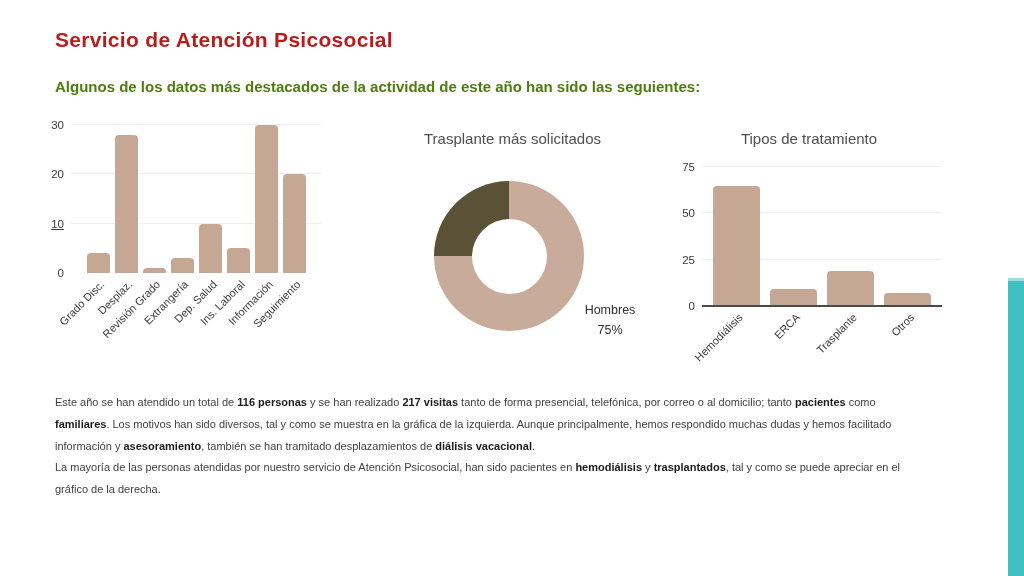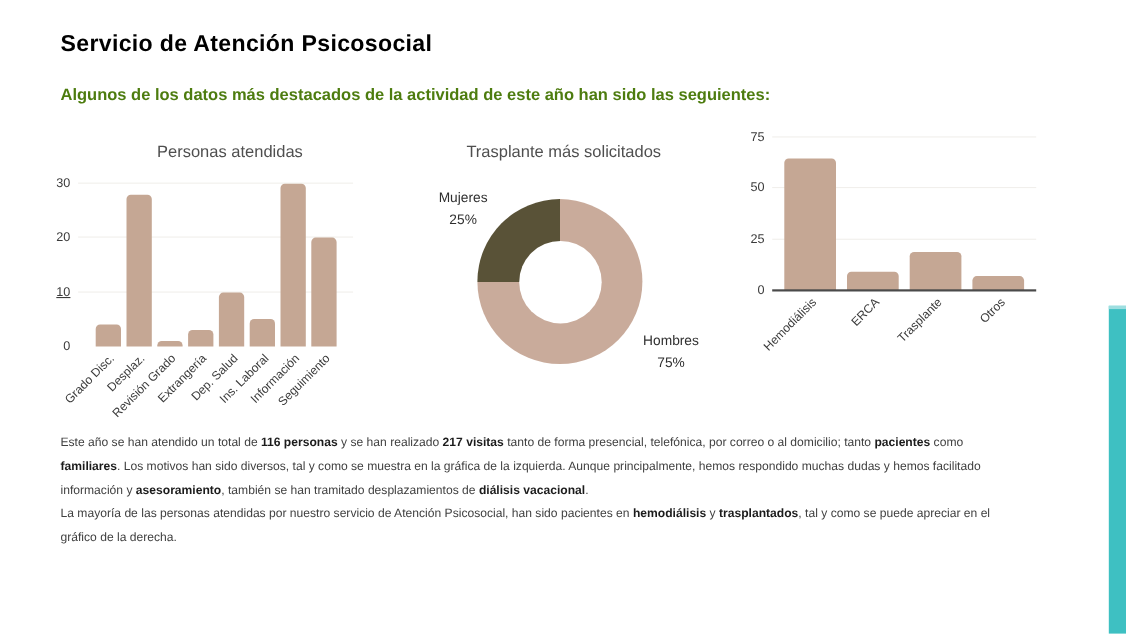--- a/index.html
+++ b/index.html
@@ -1,20 +1,20 @@
 <!DOCTYPE html>
 <html><head>
 <meta charset="utf-8">
 <style>
   * { margin:0; padding:0; box-sizing:border-box; }
   html,body { width:1024px; height:576px; }
   body { background:#ffffff; font-family:"Liberation Sans", sans-serif; position:relative; overflow:hidden; }
   .slide { position:absolute; inset:0; background:#ffffff; }
 
-  .title { position:absolute; left:55px; top:28px; font-size:21px; font-weight:700; color:#000000; letter-spacing:.3px; }
+  .title { position:absolute; left:55px; top:28px; font-size:21px; font-weight:700; color:#b91c1c; letter-spacing:.3px; }
   .subtitle { position:absolute; left:55px; top:78px; font-size:15px; font-weight:700; color:#4d7c0f; }
 
   .chart { position:absolute; top:125px; }
   .chart-title { font-size:15px; color:#4f4f4f; text-align:center; height:20px; margin-top:5px; margin-bottom:17px; }
 
   .plot-wrap { position:relative; display:flex; }
   .ylabels { position:relative; }
   .ytick { position:absolute; right:7px; font-size:11.5px; color:#3b3b3b; }
   .plot { position:relative; }
   .gridline { position:absolute; left:0; right:0; height:1px; background:#f1efec; }
@@ -40,21 +40,20 @@
 <body>
 
 <div class="slide">
 
   <div class="teal-bar"></div>
 
   <h1 class="title">Servicio de Atención Psicosocial</h1>
   <p class="subtitle">Algunos de los datos más destacados de la actividad de este año han sido las seguientes:</p>
 
   <div class="chart bar-chart" id="chart-0" style="left:45px; width:302px;">
-    <div class="chart-title" style="margin-left:26px;">Personas atendidas</div>
     <div class="plot-wrap">
         <div class="ylabels" style="width: 26px; height: 148px;">
           <span class="ytick" style="bottom: -6px;">0</span>
           <span class="ytick" style="bottom: 43.3333px; text-decoration: underline;">10</span>
           <span class="ytick" style="bottom: 92.6667px;">20</span>
           <span class="ytick" style="bottom: 142px;">30</span>
         </div>
         <div class="plot" style="width: 250px; height: 148px;">
           <div class="gridline" style="bottom: 49.3333px;"></div>
           <div class="gridline" style="bottom: 98.6667px;"></div>
@@ -77,31 +76,28 @@
           <span class="xtick" style="right: 83px;">Ins. Laboral</span>
           <span class="xtick" style="right: 55px;">Información</span>
           <span class="xtick" style="right: 27px;">Seguimiento</span>
         </div>
       </div>
   </div>
 
   <div class="chart donut-chart" id="chart-1" style="left:385px; width:255px;">
     <div class="chart-title">Trasplante más solicitados</div>
     <div class="donut" style="left: 49px; top: 56px; width: 150px; height: 150px; background: conic-gradient(rgb(201, 171, 155) 0deg, rgb(201, 171, 155) 270deg, rgb(89, 82, 55) 270deg, rgb(89, 82, 55) 360deg);"></div>
-    <div class="donut-label" style="left:-4px; top:45px;">
-      <span>Mujeres</span>
-      <span>25%</span>
-    </div>
     <div class="donut-label" style="left:185px; top:175px;">
       <span>Hombres</span>
       <span>75%</span>
     </div>
   </div>
 
   <div class="chart bar-chart" id="chart-2" style="left:676px; width:266px;">
+    <div class="chart-title">Tipos de tratamiento</div>
     <div class="plot-wrap">
         <div class="ylabels" style="width: 26px; height: 139px;">
           <span class="ytick" style="bottom: -6px;">0</span>
           <span class="ytick" style="bottom: 40.3333px;">25</span>
           <span class="ytick" style="bottom: 86.6667px;">50</span>
           <span class="ytick" style="bottom: 133px;">75</span>
         </div>
         <div class="plot" style="width: 240px; height: 139px;">
           <div class="gridline" style="bottom: 46.3333px;"></div>
           <div class="gridline" style="bottom: 92.6667px;"></div>

